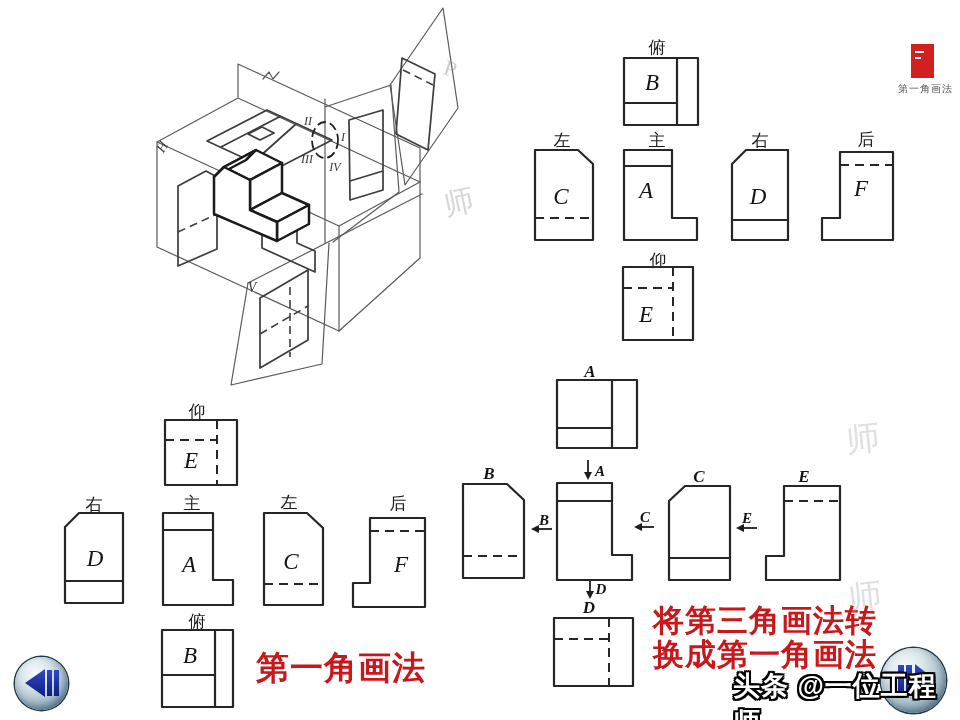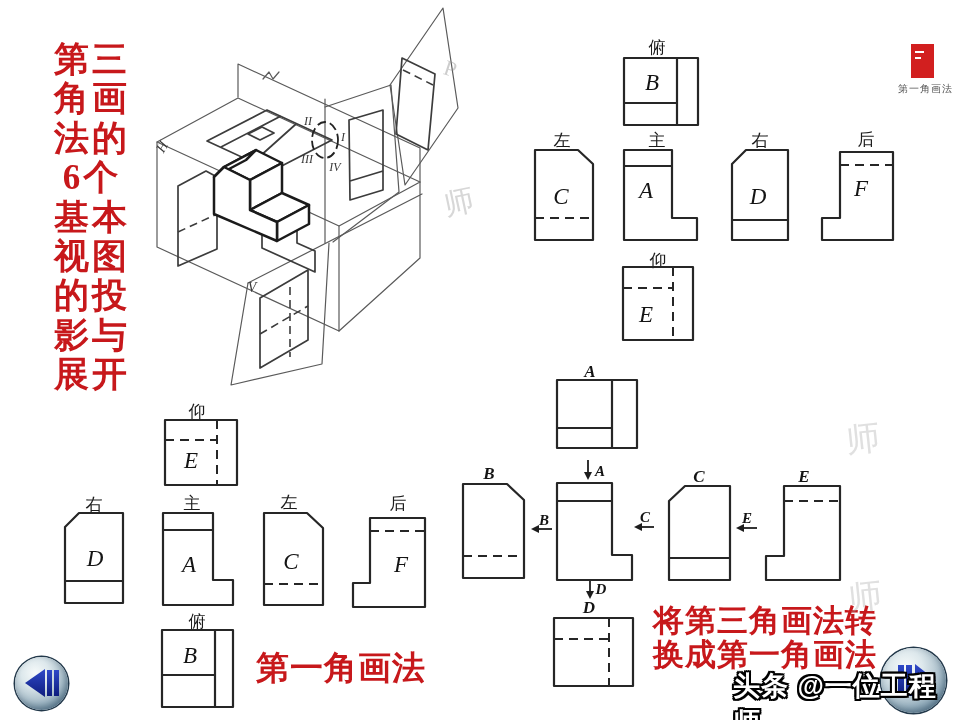--- a/index.html
+++ b/index.html
@@ -209,29 +209,20 @@
       <text class="conv-arrow-letter" x="544" y="525">B</text>
       <text class="conv-letter" x="699" y="482">C</text>
       <text class="conv-arrow-letter" x="645" y="522">C</text>
       <text class="conv-letter" x="804" y="482">E</text>
       <text class="conv-arrow-letter" x="747" y="523">E</text>
       <text class="conv-arrow-letter" x="601" y="594">D</text>
       <text class="conv-letter" x="589" y="613">D</text>
     </g>
   </svg>
 
-  <div class="left-title red">第三
-角画
-法的
-6个
-基本
-视图
-的投
-影与
-展开</div>
   <div class="caption cap-first red">第一角画法</div>
   <div class="caption cap-conv red">
     <div>将第三角画法转</div>
     <div>换成第一角画法</div>
   </div>
 
   <div class="logo-block">
       <i class="m1"></i>
       <i class="m2"></i>
     </div>

